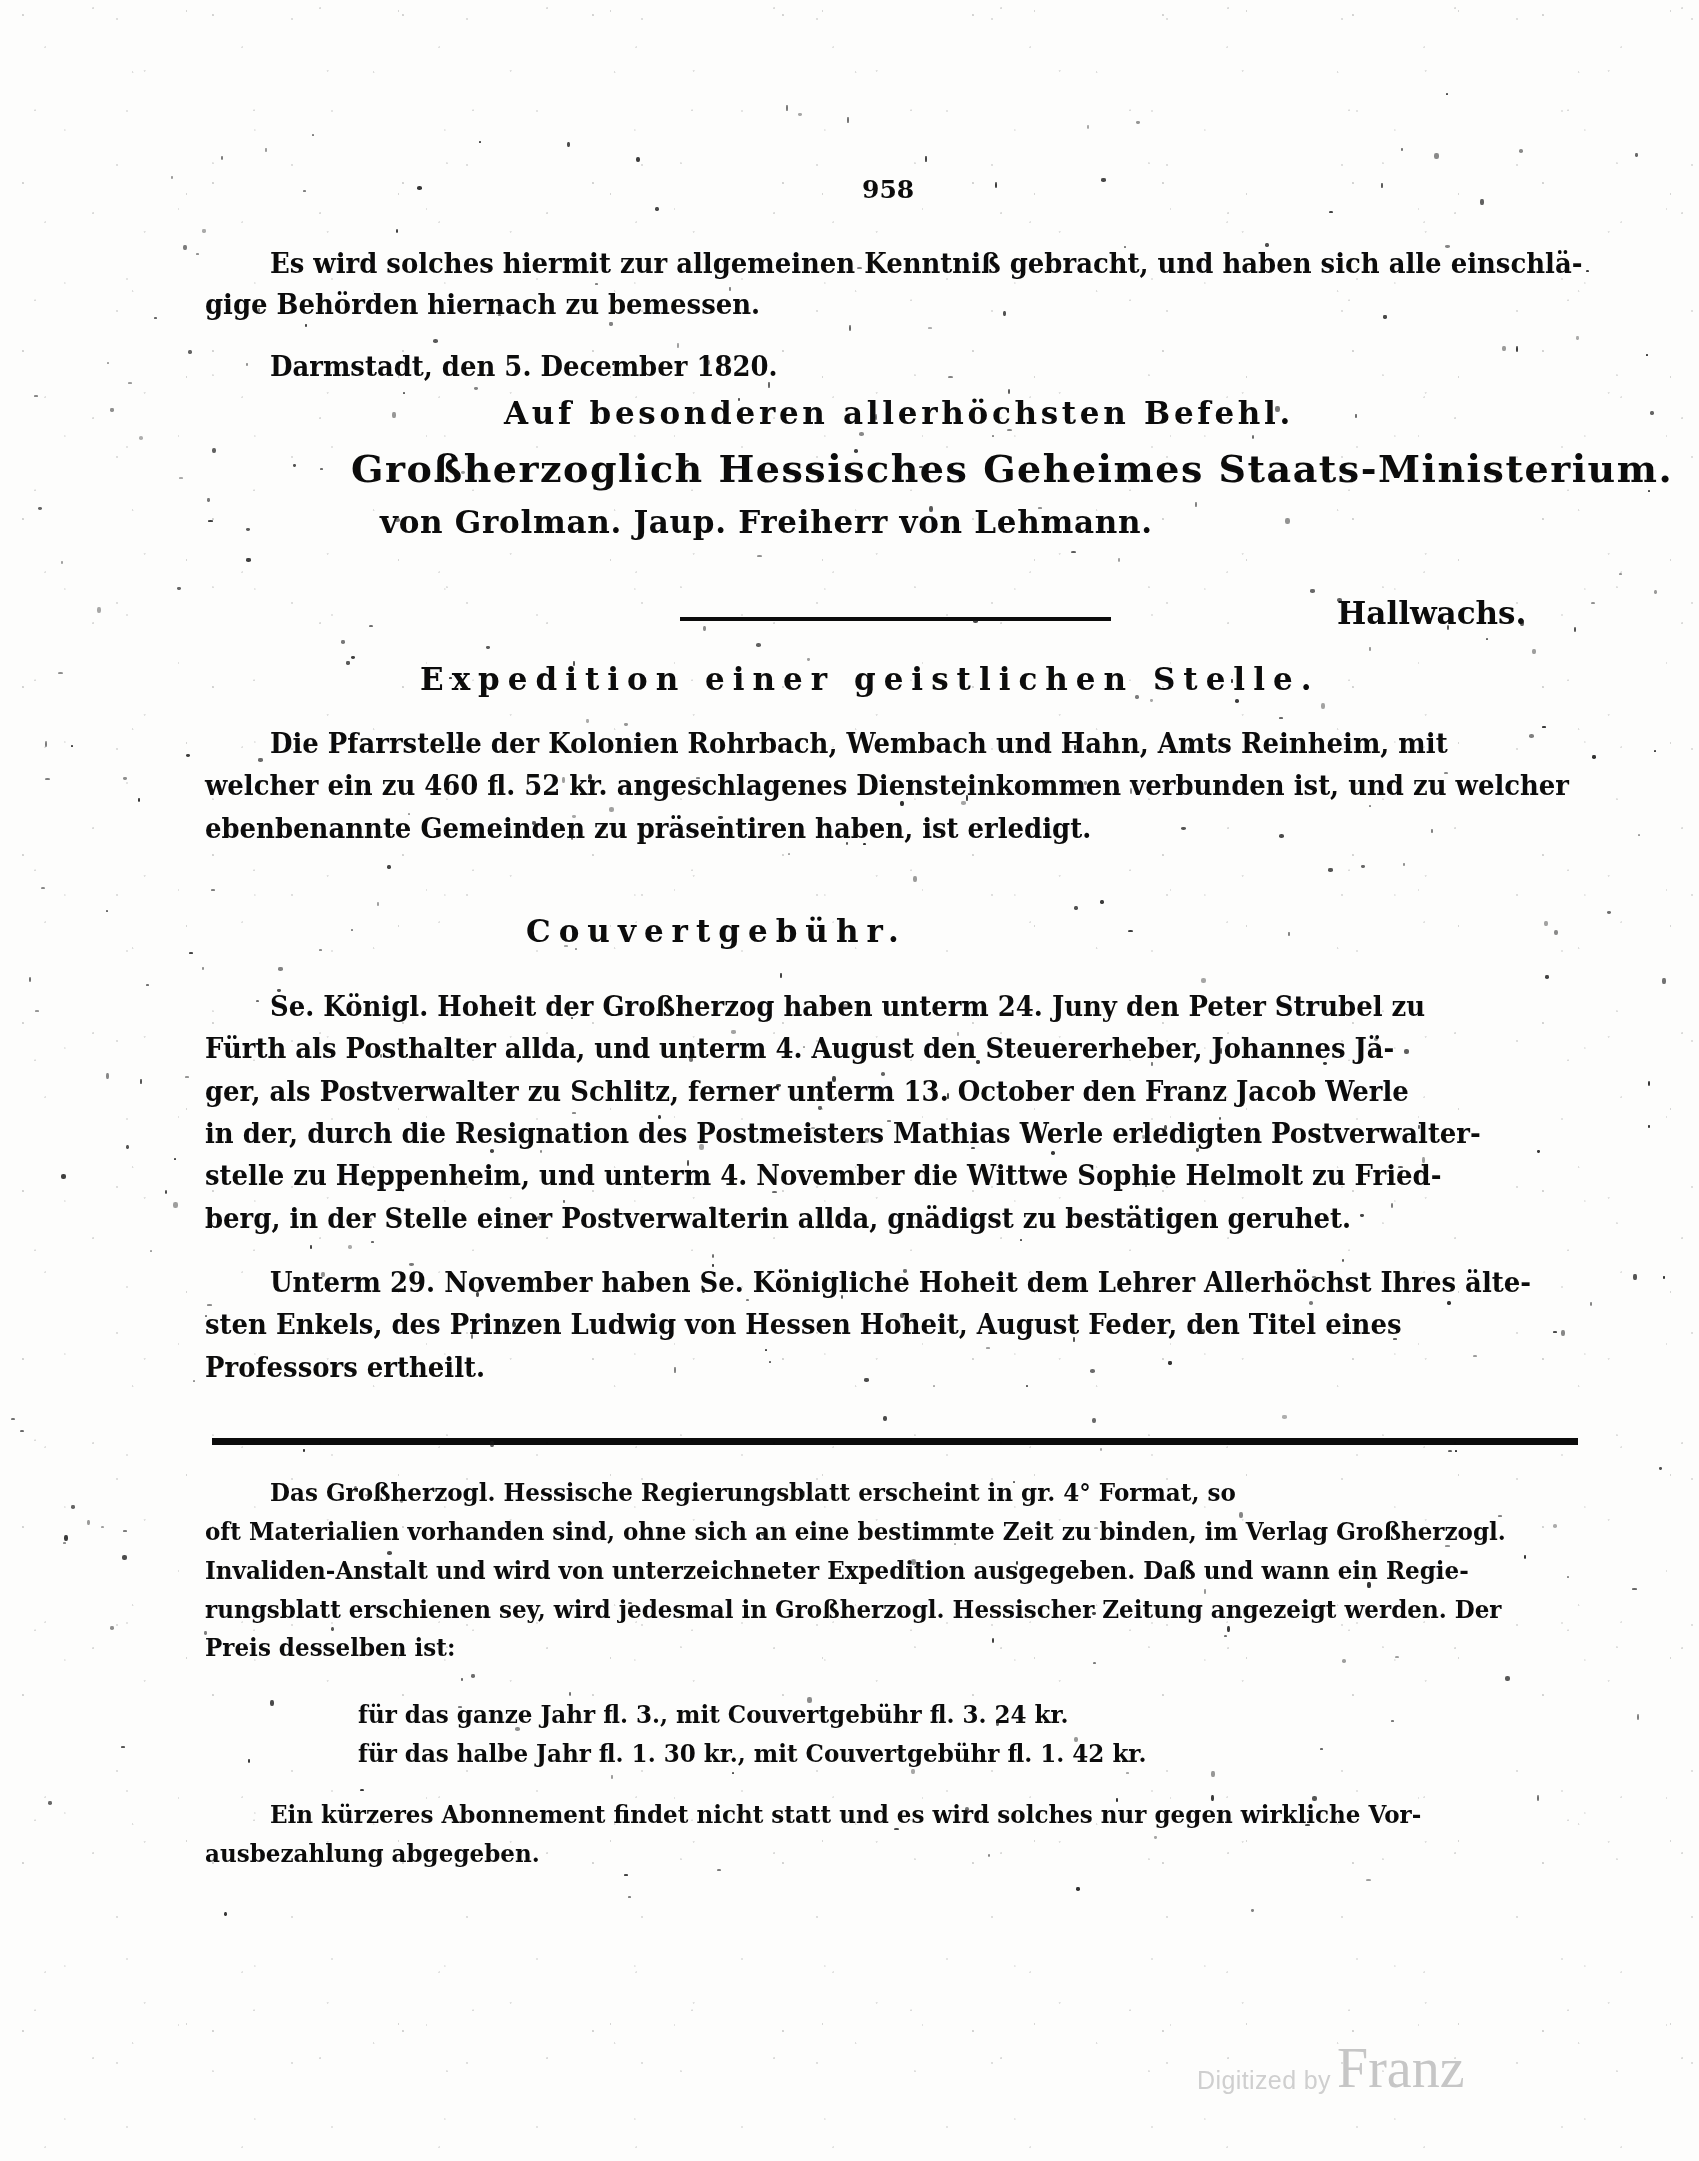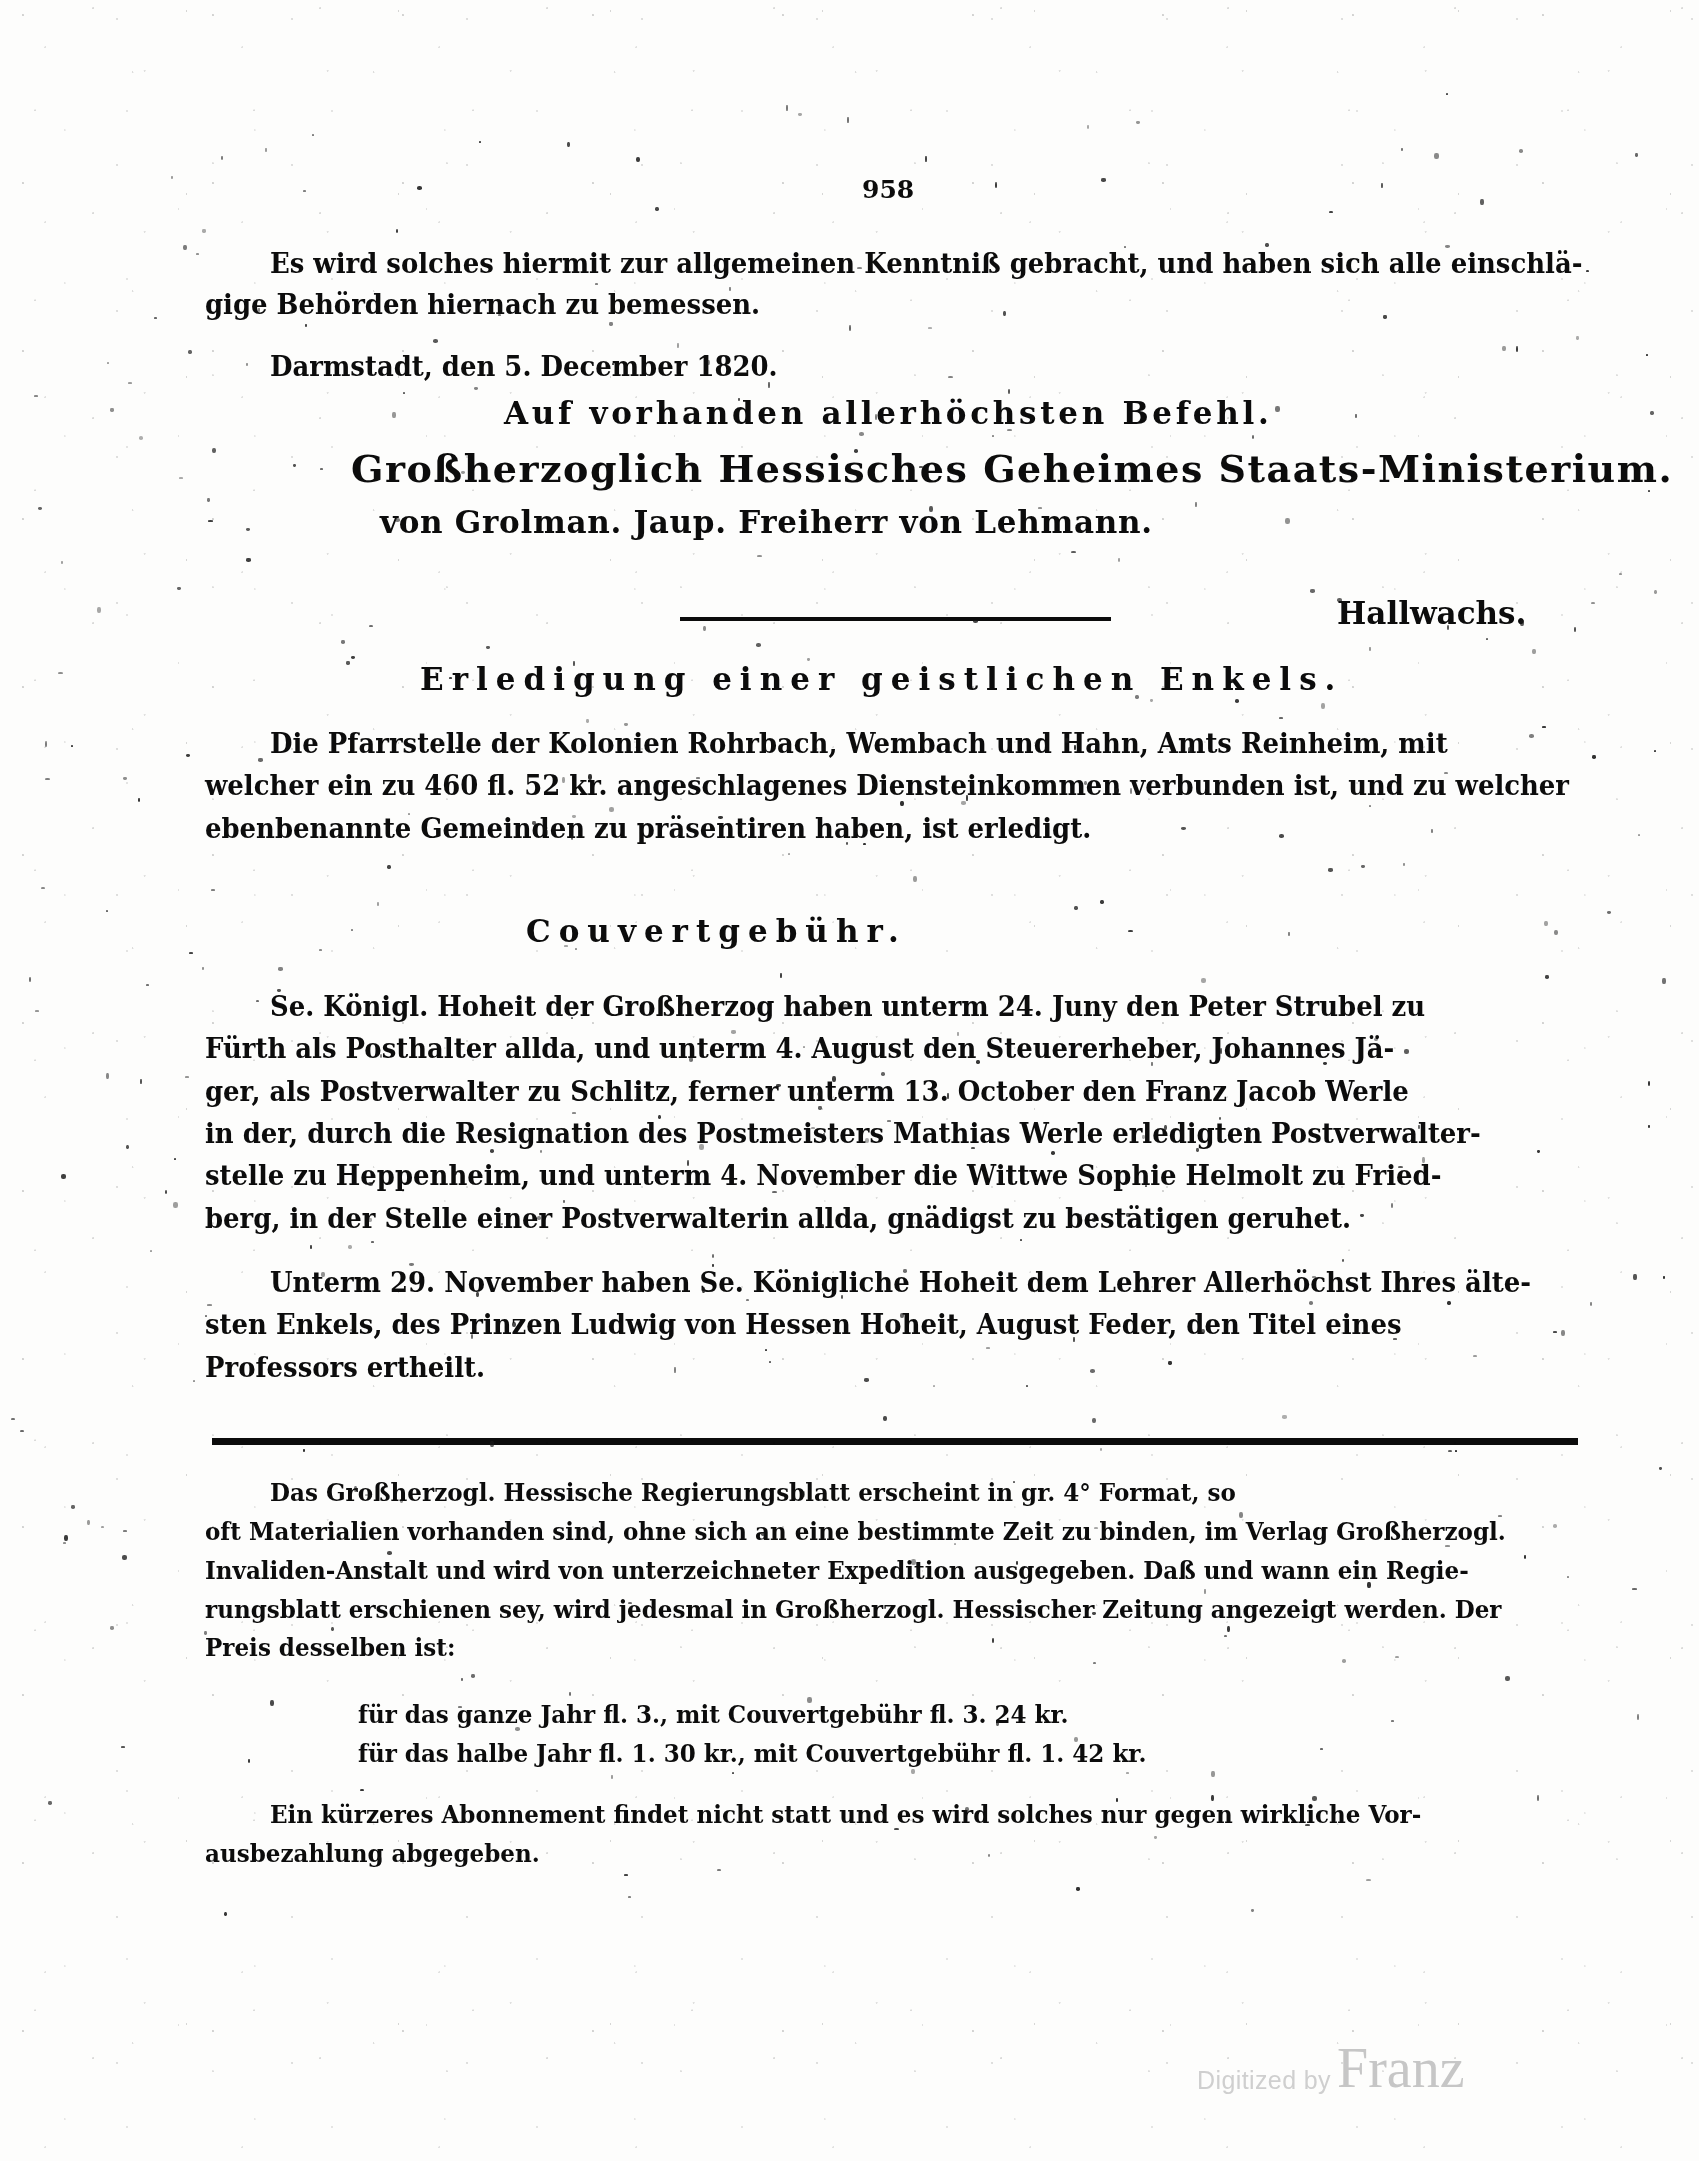--- a/index.html
+++ b/index.html
@@ -153,31 +153,31 @@
 
   <div class="content">
 
     <div class="blk pageno" style="left:862px; top:175px;">958</div>
 
     <div class="blk body-line" style="left:270px; top:240px;">Es wird solches hiermit zur allgemeinen Kenntniß gebracht, und haben sich alle einschlä-</div>
     <div class="blk body-line" style="left:205px; top:281px;">gige Behörden hiernach zu bemessen.</div>
 
     <div class="blk body-line" style="left:270px; top:343px;">Darmstadt, den 5. December 1820.</div>
 
-    <div class="blk befehl" style="left:504px; top:395px;">Auf vorhanden allerhöchsten Befehl.</div>
+    <div class="blk befehl" style="left:504px; top:395px;">Auf besonderen allerhöchsten Befehl.</div>
 
     <div class="blk signers" style="left:380px; top:504px;">von Grolman.        Jaup.        Freiherr von Lehmann.</div>
 
     <div class="blk ministry" style="left:351px; top:446px;">Großherzoglich Hessisches Geheimes Staats-Ministerium.</div>
 
     <div class="blk countersign" style="left:1337px; top:563px;margin-top:32px;">Hallwachs.</div>
 
     <div class="rule rule-short" style="left:680px; top:617px; width:431px;"></div>
 
-    <div class="blk heading-spaced" style="left:420px; top:661px;">Erledigung einer geistlichen Enkels.</div>
+    <div class="blk heading-spaced" style="left:420px; top:661px;">Expedition einer geistlichen Stelle.</div>
 
     <div class="blk body-line" style="left:270px; top:720px;">Die Pfarrstelle der Kolonien Rohrbach, Wembach und Hahn, Amts Reinheim, mit</div>
     <div class="blk body-line" style="left:205px; top:762px;">welcher ein zu 460 fl. 52 kr. angeschlagenes Diensteinkommen verbunden ist, und zu welcher</div>
     <div class="blk body-line" style="left:205px; top:805px;">ebenbenannte Gemeinden zu präsentiren haben, ist erledigt.</div>
 
     <div class="blk heading-spaced" style="left:526px; top:913px;">Couvertgebühr.</div>
 
     <div class="blk body-line" style="left:270px; top:983px;">Se. Königl. Hoheit der Großherzog haben unterm 24. Juny den Peter Strubel zu</div>
     <div class="blk body-line" style="left:205px; top:1025px;">Fürth als Posthalter allda, und unterm 4. August den Steuererheber, Johannes Jä-</div>
     <div class="blk body-line" style="left:205px; top:1068px;">ger, als Postverwalter zu Schlitz, ferner unterm 13. October den Franz Jacob Werle</div>

